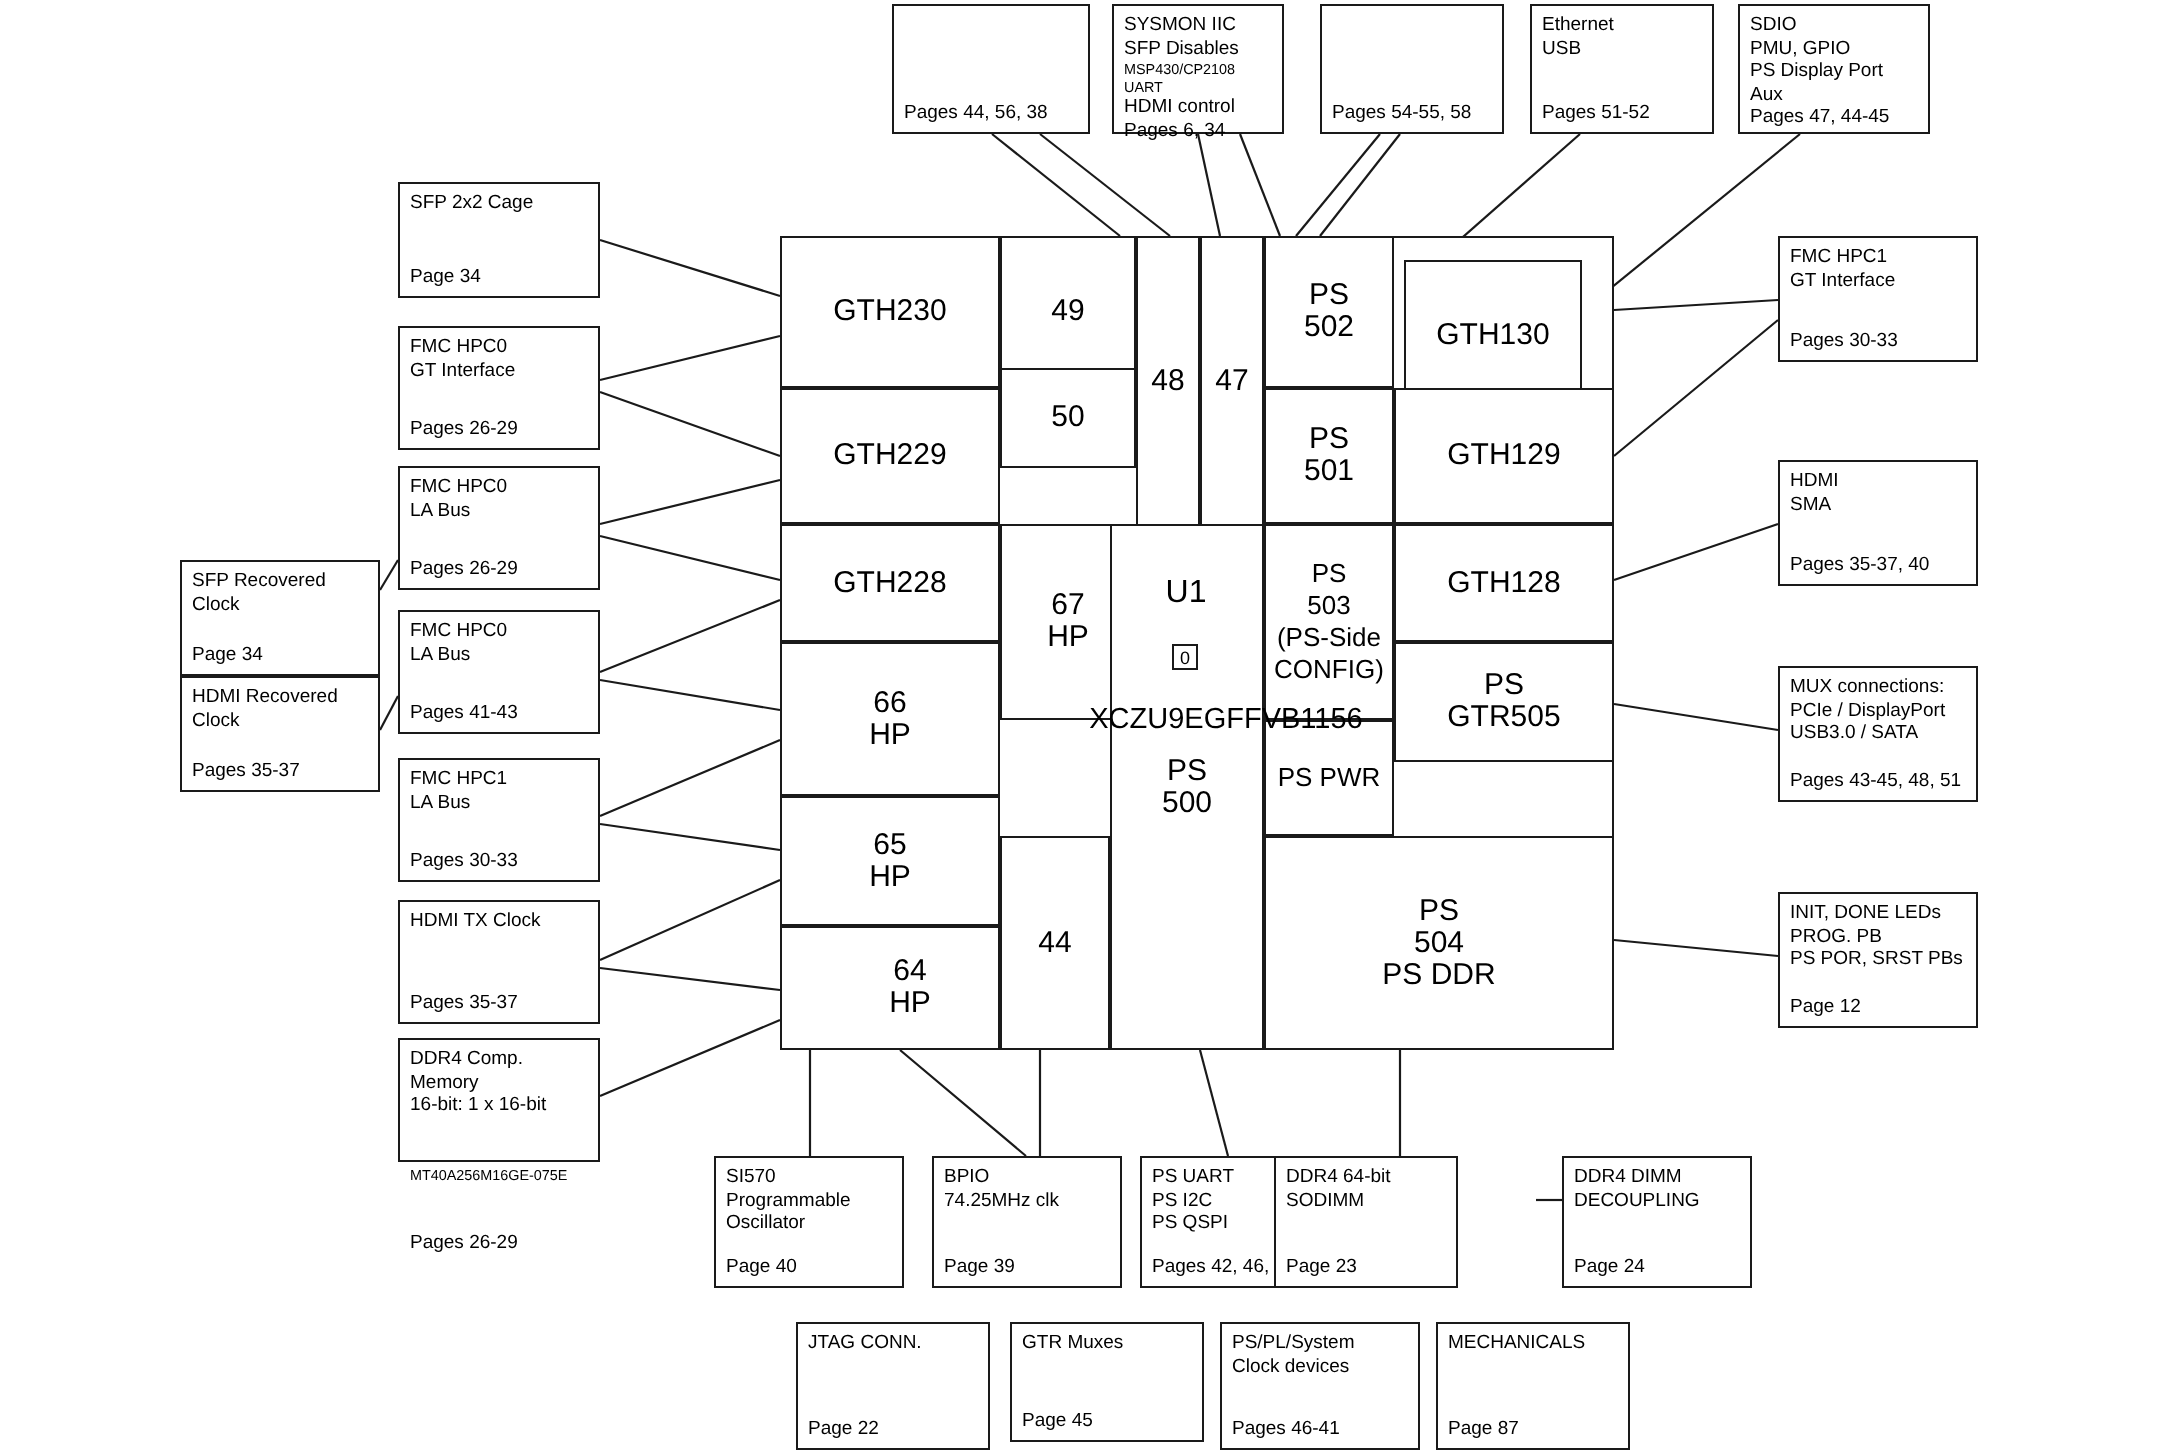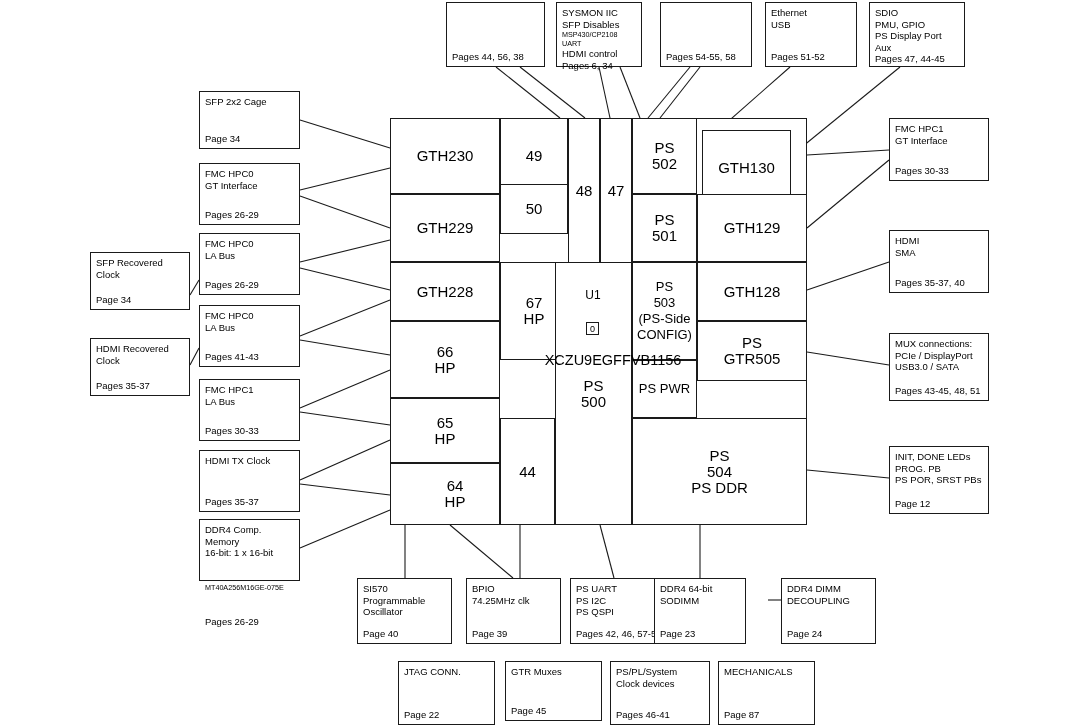--- a/index.html
+++ b/index.html
@@ -125,21 +125,21 @@
       <div class="box blk lg" style="left: 632px; top: 418px; width: 175px; height: 107px;">PS
 504
 PS DDR</div>
       <div class="box blk lg" style="left: 702px; top: 118px; width: 89px; height: 76px; margin-top: 12px;">GTH130</div>
       <div class="box blk lg" style="left: 697px; top: 194px; width: 110px; height: 68px;">GTH129</div>
       <div class="box blk lg" style="left: 697px; top: 262px; width: 110px; height: 59px;">GTH128</div>
       <div class="box blk lg" style="left: 697px; top: 321px; width: 110px; height: 60px;">PS
 GTR505</div>
     </div>
 
-  <div class="chiplabel" style="left:558px;top:288px;width:70px;font-size:12px;">U1</div>
+  <div class="chiplabel" style="left:558px;top:288px;width:70px;font-size:16px;">U1</div>
   <div class="u1box" style="left:586px;top:322px;">0</div>
   <div class="chiplabel" style="left:468px;top:352px;width:290px;font-size:14.5px;">XCZU9EGFFVB1156</div>
 
   <div id="notes">
       <div class="box note" style="left: 446px; top: 2px; width: 99px; height: 65px;">
         <div class="page">Pages 44, 56, 38</div>
       </div>
       <div class="box note" style="left: 556px; top: 2px; width: 86px; height: 65px;">
         <div class="lines">SYSMON IIC
 SFP Disables</div>
@@ -189,21 +189,21 @@
         <div class="lines">HDMI TX Clock</div>
         <div class="page">Pages 35-37</div>
       </div>
       <div class="box note" style="left: 199px; top: 519px; width: 101px; height: 62px; gap: 24px;">
         <div class="lines">DDR4 Comp.
 Memory
 16-bit: 1 x 16-bit</div>
         <div class="tiny">MT40A256M16GE-075E</div>
         <div class="page">Pages 26-29</div>
       </div>
-      <div class="box note" style="left: 90px; top: 252px; width: 100px; height: 58px;">
+      <div class="box note" style="left: 90px; top: 280px; width: 100px; height: 58px;">
         <div class="lines">SFP Recovered
 Clock</div>
         <div class="page">Page 34</div>
       </div>
       <div class="box note" style="left: 90px; top: 338px; width: 100px; height: 58px;">
         <div class="lines">HDMI Recovered
 Clock</div>
         <div class="page">Pages 35-37</div>
       </div>
       <div class="box note" style="left: 889px; top: 118px; width: 100px; height: 63px;">
@@ -238,21 +238,21 @@
         <div class="lines">BPIO
 74.25MHz clk</div>
         <div class="page">Page 39</div>
       </div>
       <div class="box note" style="left: 570px; top: 578px; width: 100px; height: 66px;">
         <div class="lines">PS UART
 PS I2C
 PS QSPI</div>
         <div class="page">Pages 42, 46, 57-58</div>
       </div>
-      <div class="box note" style="left: 654px; top: 578px; width: 92px; height: 66px; gap: 16px;">
+      <div class="box note" style="left: 637px; top: 578px; width: 92px; height: 66px; gap: 16px;">
         <div class="lines">DDR4 64-bit
 SODIMM</div>
         <div class="page">Page 23</div>
       </div>
       <div class="box note" style="left: 781px; top: 578px; width: 95px; height: 66px;">
         <div class="lines">DDR4 DIMM
 DECOUPLING</div>
         <div class="page">Page 24</div>
       </div>
       <div class="box note" style="left: 398px; top: 661px; width: 97px; height: 64px; gap: 20px;">

